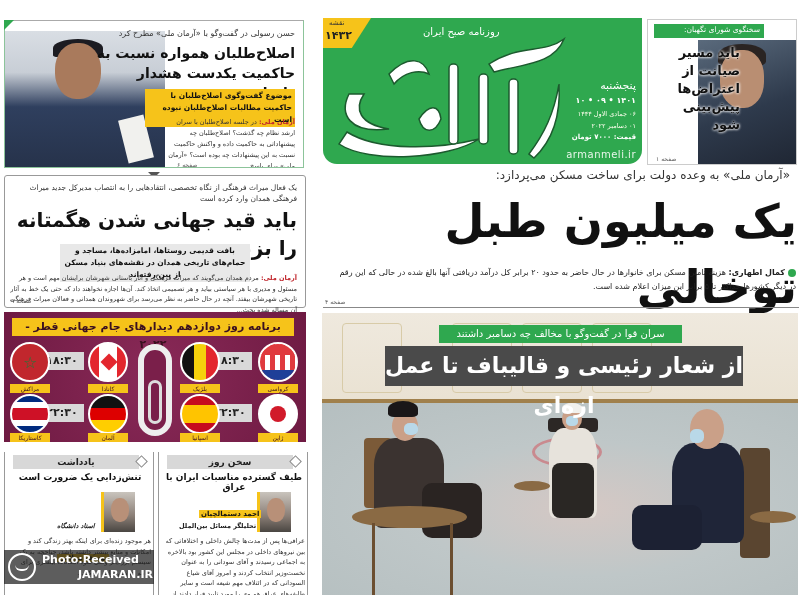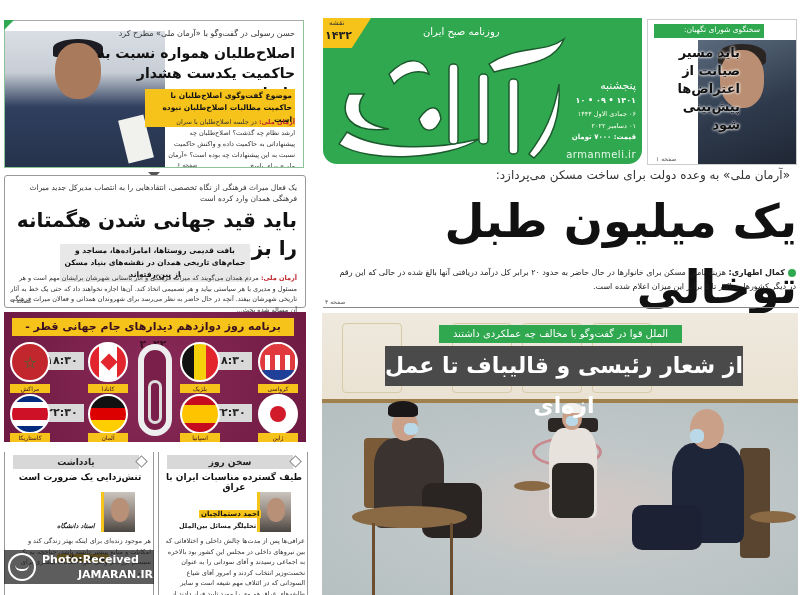--- a/index.html
+++ b/index.html
@@ -272,15 +272,15 @@
   <div class="mask" style="left:244px;top:103px;width:12px;height:10px;"></div>
   <div class="table" style="left:192px;top:168px;width:36px;height:10px;"></div>
 
   <div class="chair" style="left:418px;top:135px;width:30px;height:110px;background:#5a4530;"></div>
   <div class="p-body" style="left:350px;top:130px;width:72px;height:100px;background:#1f2538;"></div>
   <div class="p-body" style="left:310px;top:192px;width:70px;height:45px;background:#1c2133;border-radius:10px;"></div>
   <div class="p-head" style="left:368px;top:96px;width:34px;height:40px;"></div>
   <div class="mask" style="left:368px;top:116px;width:14px;height:14px;"></div>
   <div class="table" style="left:428px;top:198px;width:46px;height:12px;"></div>
 
-  <div id="feature-kicker" class="rtl">الملل قوا در گفت‌وگو با مخالف چه عملکردی داشتند</div>
+  <div id="feature-kicker" class="rtl">سران قوا در گفت‌وگو با مخالف چه دسامبر داشتند</div>
   <div id="feature-headline" class="rtl">از شعار رئیسی و قالیباف تا عمل از‌ه‌ای</div>
 </div>
 
 </body></html>

